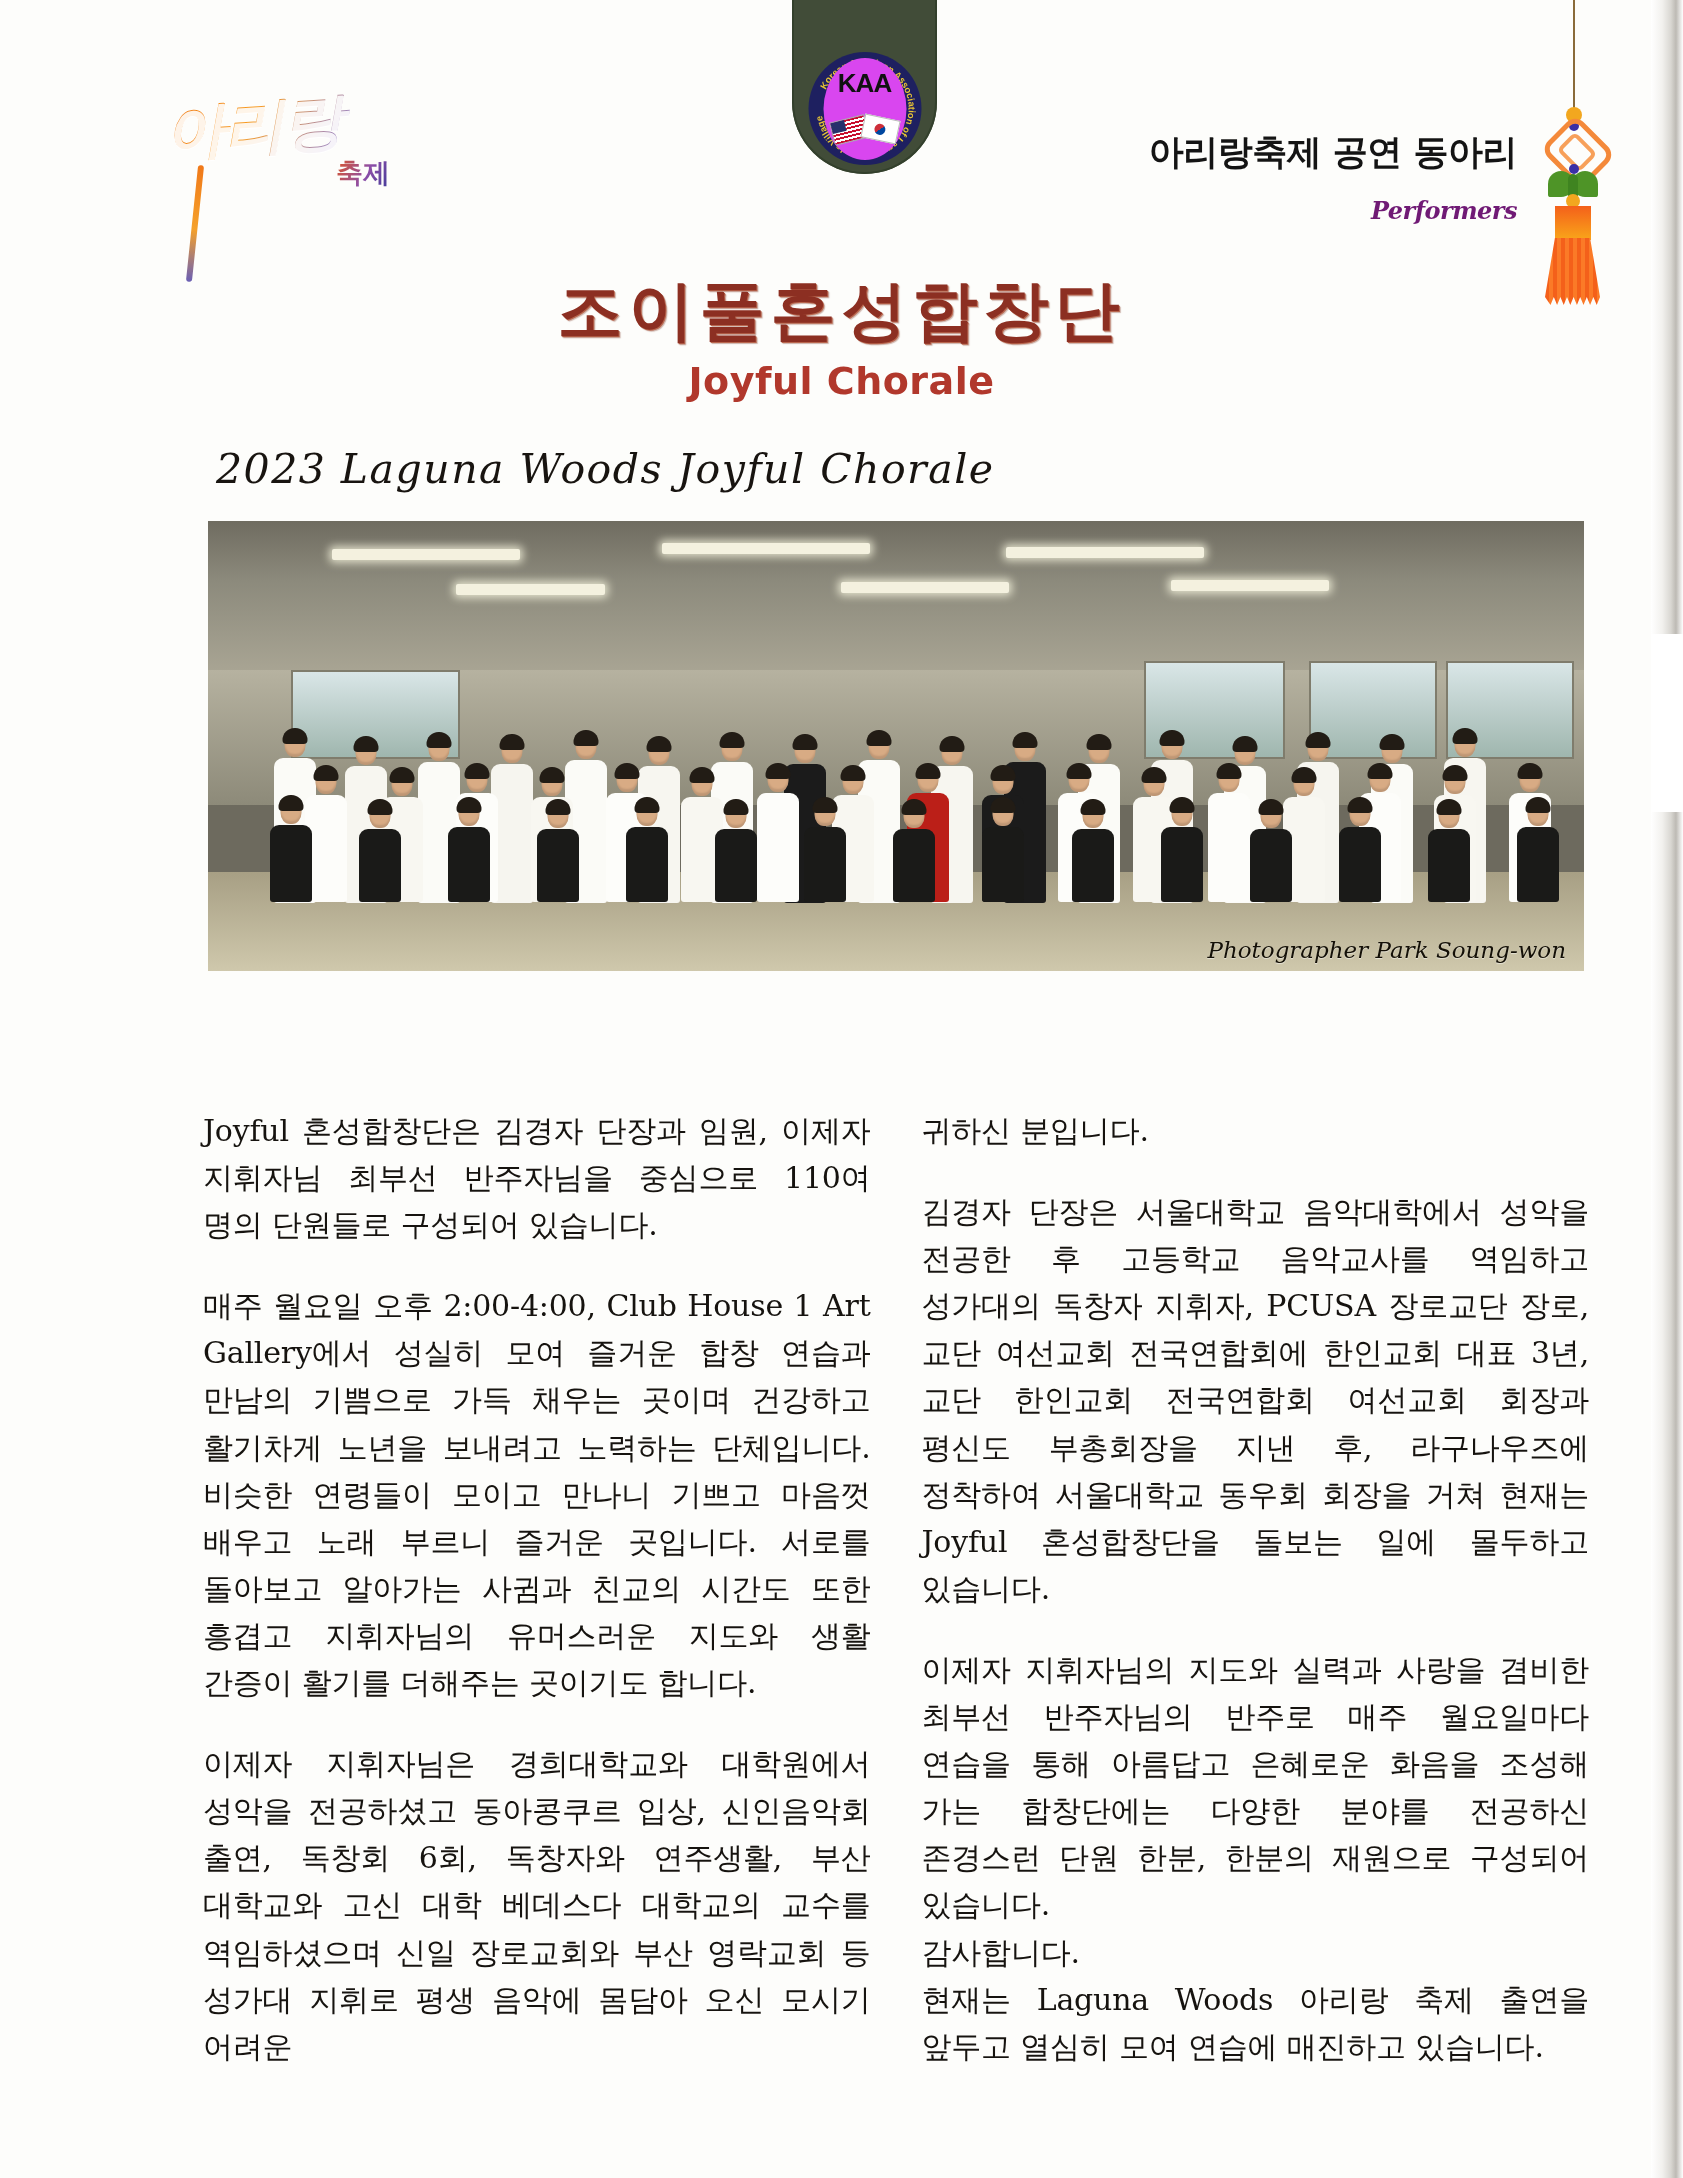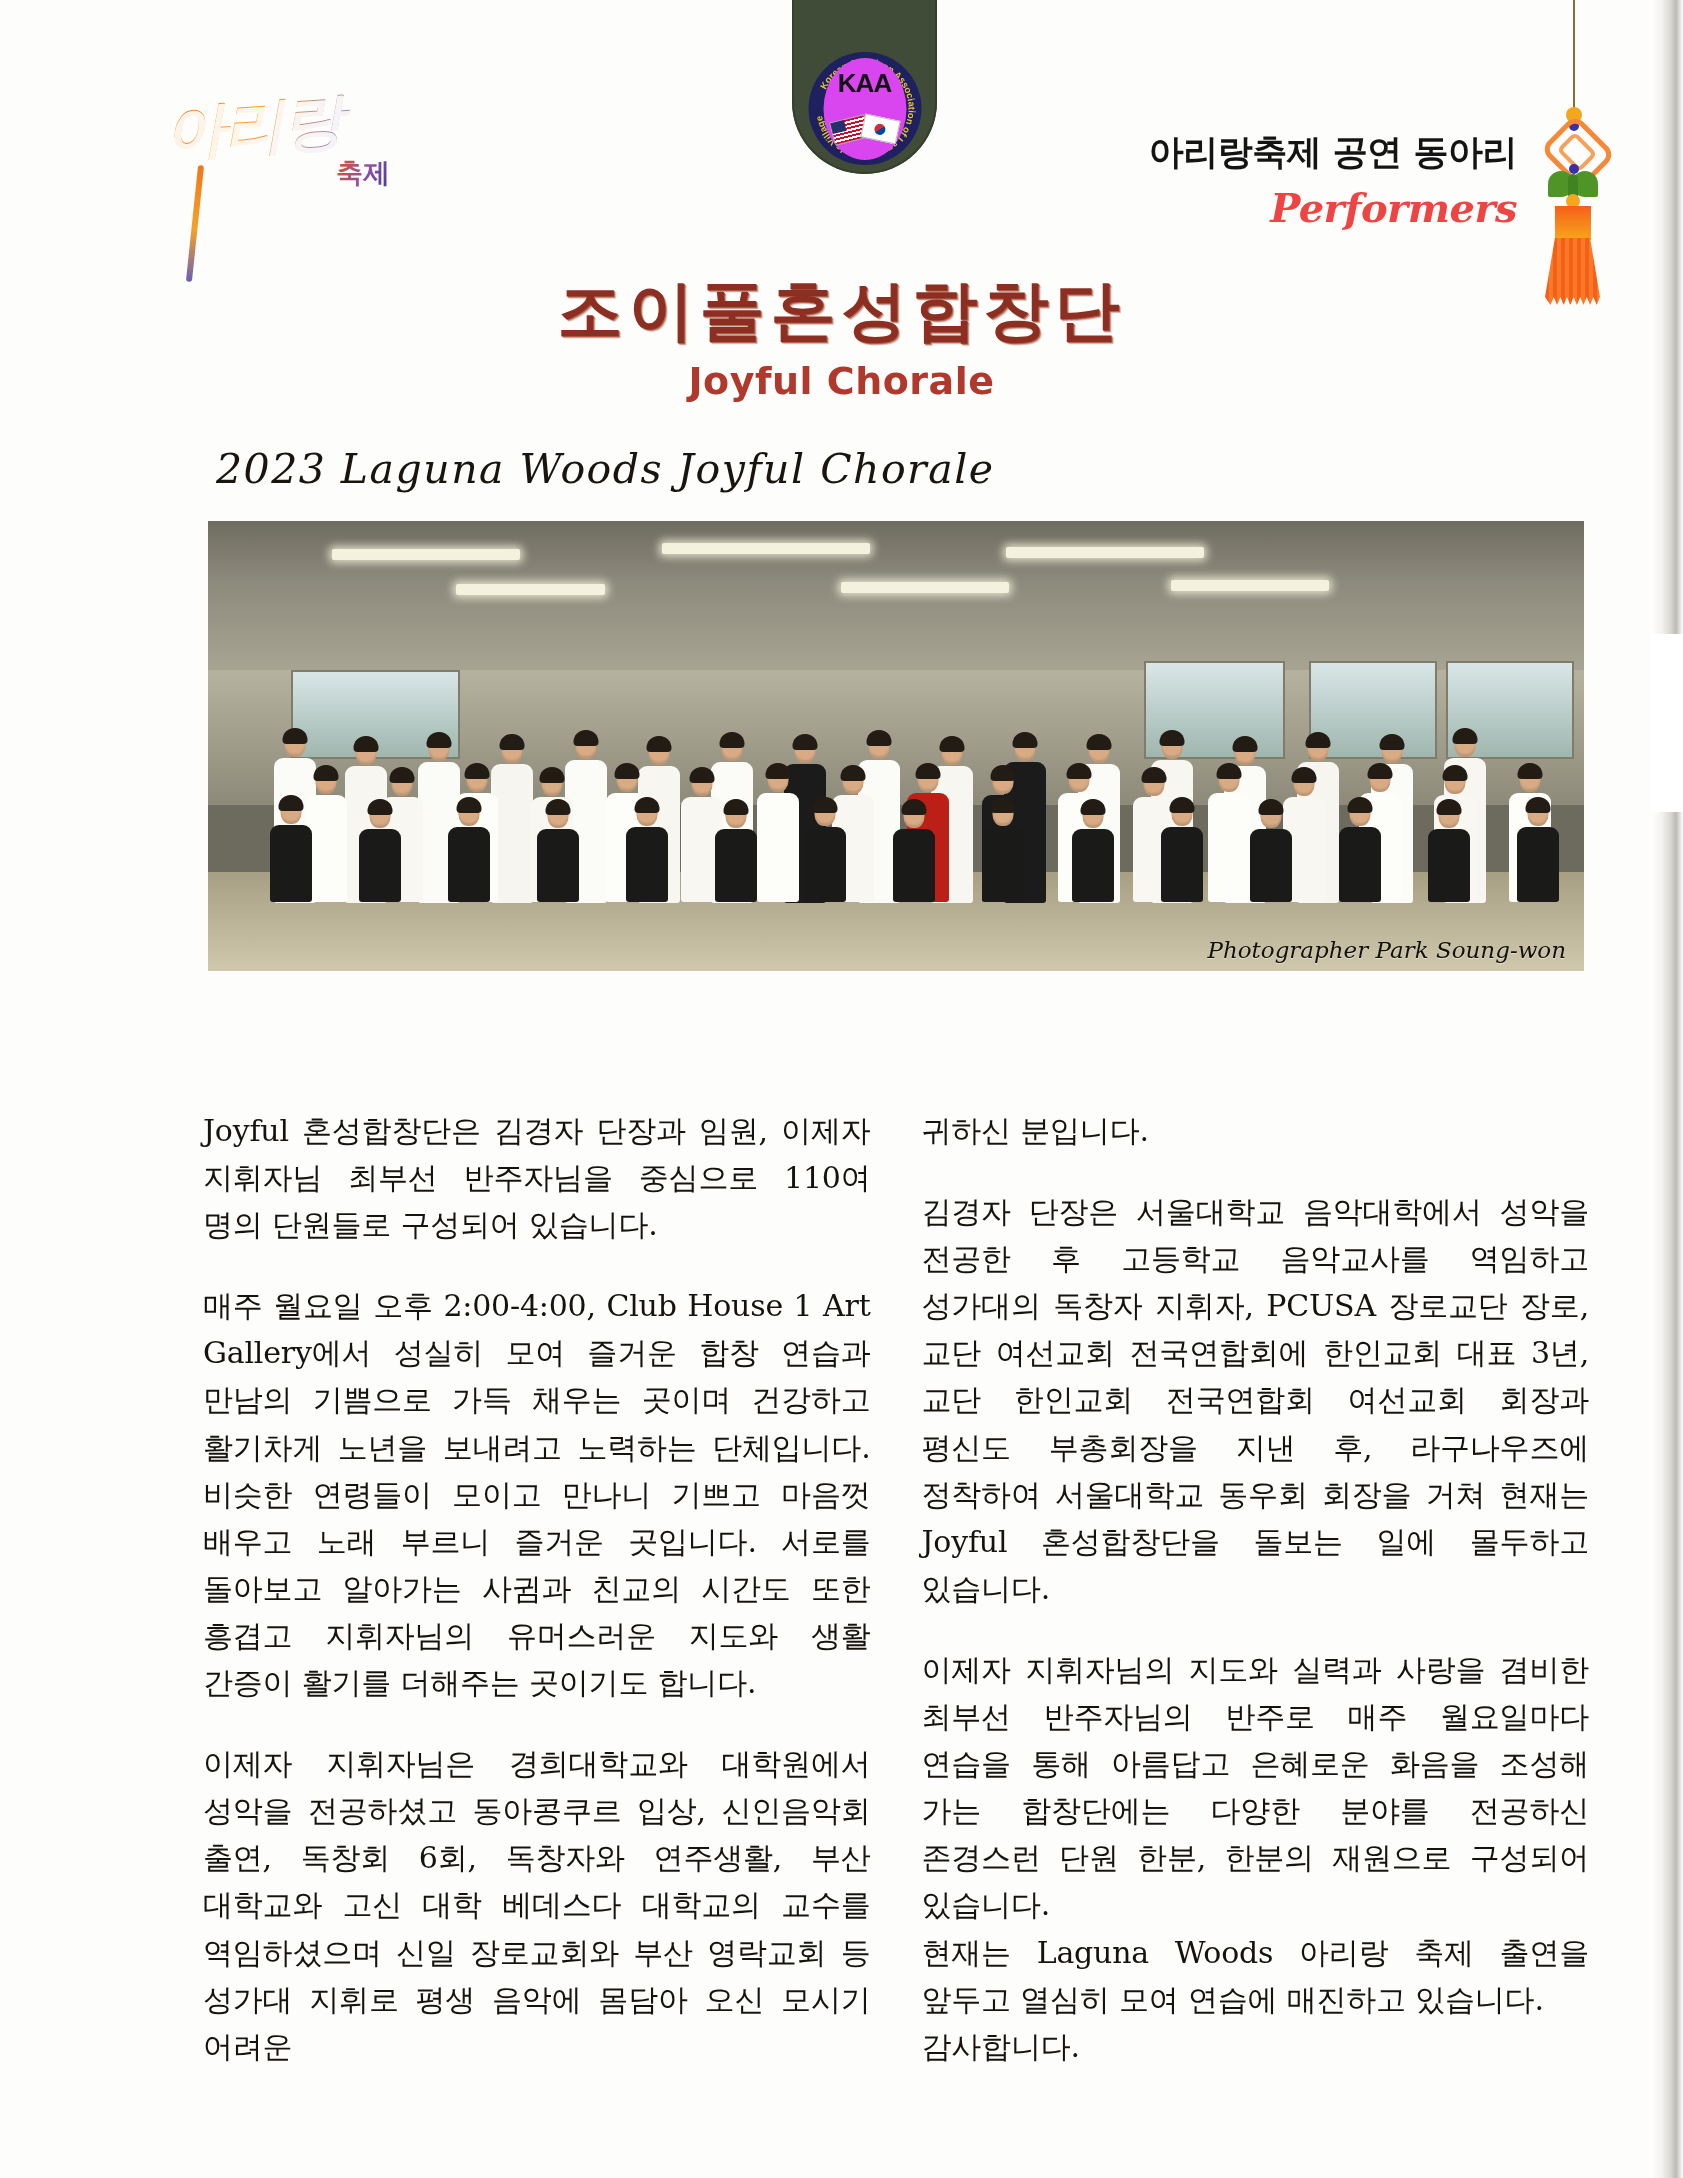--- a/index.html
+++ b/index.html
@@ -197,26 +197,26 @@
   }
   .hdr-kor {
     font-family: "DejaVu Sans", sans-serif;
     font-weight: bold;
     font-size: 35px;
     color: #141414;
     letter-spacing: -0.5px;
     white-space: nowrap;
   }
   .hdr-eng {
-    margin-top: 8px;
+    margin-top: 20px;
     font-family: "DejaVu Serif", serif;
     font-style: italic;
     font-weight: bold;
-    font-size: 40px;
-    color: #ef4444;
+    font-size: 24px;
+    color: #701a75;
     letter-spacing: -0.5px;
   }
 
   
   .tassel {
     position: absolute;
     right: 63px;
     top: 0;
     width: 95px;
     height: 297px;
@@ -830,20 +830,20 @@
   <div class="body-cols">
     <div class="col">
       <p>Joyful 혼성합창단은 김경자 단장과 임원, 이제자 지휘자님 최부선 반주자님을 중심으로 110여 명의 단원들로 구성되어 있습니다.</p>
       <p>매주 월요일 오후 2:00-4:00, Club House 1 Art Gallery에서 성실히 모여 즐거운 합창 연습과 만남의 기쁨으로 가득 채우는 곳이며 건강하고 활기차게 노년을 보내려고 노력하는 단체입니다. 비슷한 연령들이 모이고 만나니 기쁘고 마음껏 배우고 노래 부르니 즐거운 곳입니다. 서로를 돌아보고 알아가는 사귐과 친교의 시간도 또한 흥겹고 지휘자님의 유머스러운 지도와 생활 간증이 활기를 더해주는 곳이기도 합니다.</p>
       <p>이제자 지휘자님은 경희대학교와 대학원에서 성악을 전공하셨고 동아콩쿠르 입상, 신인음악회 출연, 독창회 6회, 독창자와 연주생활, 부산 대학교와 고신 대학 베데스다 대학교의 교수를 역임하셨으며 신일 장로교회와 부산 영락교회 등 성가대 지휘로 평생 음악에 몸담아 오신 모시기 어려운</p>
     </div>
     <div class="col">
       <p>귀하신 분입니다.</p>
       <p>김경자 단장은 서울대학교 음악대학에서 성악을 전공한 후 고등학교 음악교사를 역임하고 성가대의 독창자 지휘자, PCUSA 장로교단 장로, 교단 여선교회 전국연합회에 한인교회 대표 3년, 교단 한인교회 전국연합회 여선교회 회장과 평신도 부총회장을 지낸 후, 라구나우즈에 정착하여 서울대학교 동우회 회장을 거쳐 현재는 Joyful 혼성합창단을 돌보는 일에 몰두하고 있습니다.</p>
       <p class="tight">이제자 지휘자님의 지도와 실력과 사랑을 겸비한 최부선 반주자님의 반주로 매주 월요일마다 연습을 통해 아름답고 은혜로운 화음을 조성해 가는 합창단에는 다양한 분야를 전공하신 존경스런 단원 한분, 한분의 재원으로 구성되어 있습니다.</p>
+      <p class="tight">감사합니다.</p>
       <p class="tight">현재는 Laguna Woods 아리랑 축제 출연을 앞두고 열심히 모여 연습에 매진하고 있습니다.</p>
-      <p class="tight">감사합니다.</p>
     </div>
   </div>
 
 
 </div>
 
 
 </body></html>

